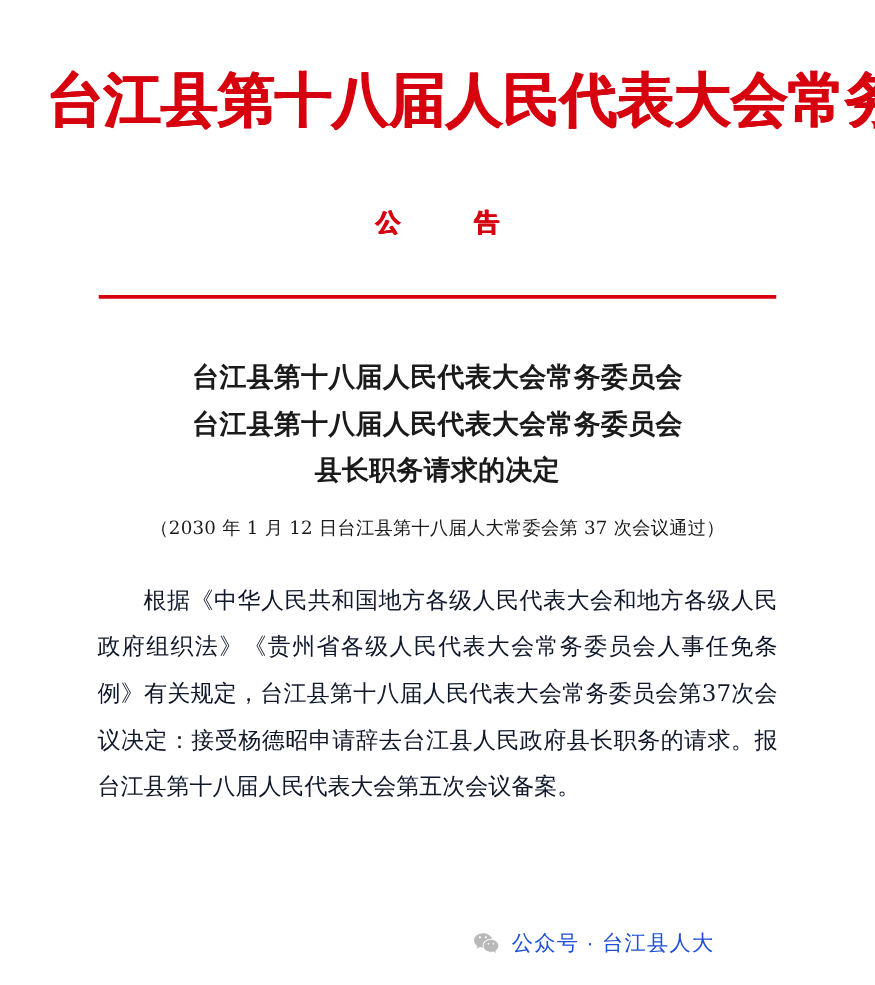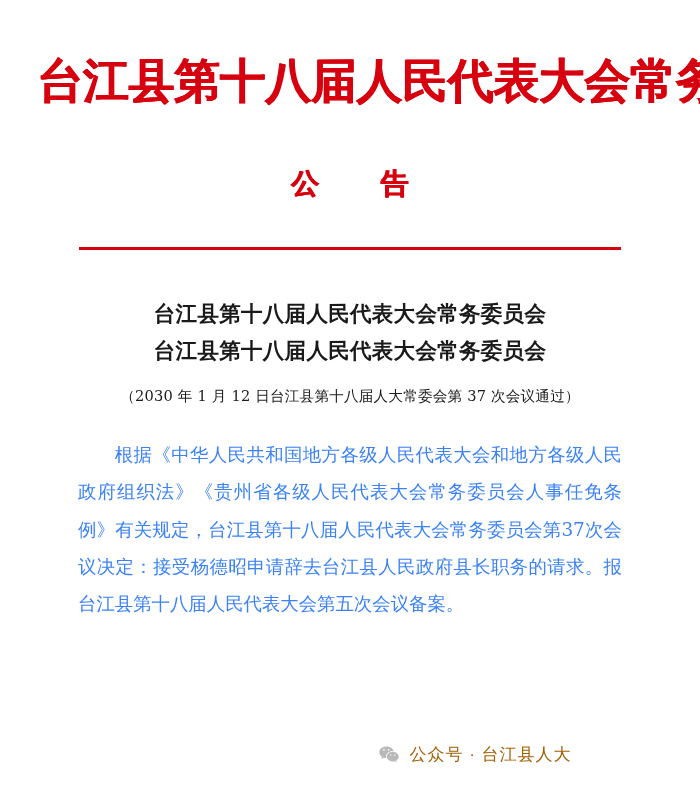--- a/index.html
+++ b/index.html
@@ -36,21 +36,21 @@
     white-space: nowrap;
     transform: scaleX(0.97);
     text-shadow: 0.6px 0 0 #d7000f, -0.6px 0 0 #d7000f;
   }
 
   .gonggao {
     margin-top: 56px;
     text-align: center;
     color: #d7000f;
     font-weight: bold;
-    font-size: 28px;
+    font-size: 20px;
     letter-spacing: 26px;
     text-indent: 26px;
     text-shadow: 0.5px 0 0 #d7000f, -0.5px 0 0 #d7000f;
   }
 
   .red-rule {
     margin: 44px auto 0 auto;
     width: 542px;
     height: 3px;
     background: #d7000f;
@@ -76,21 +76,21 @@
     margin-top: 17px;
     text-align: center;
     color: #1a1a1a;
     font-size: 14.6px;
     letter-spacing: 0.2px;
     white-space: nowrap;
   }
 
   .doc-para {
     margin-top: 30px;
-    color: #3b82f6;
+    color: #0f172a;
     font-size: 18.4px;
     line-height: 2.02;
     text-align: justify;
     text-justify: inter-ideograph;
   }
   .doc-para p {
     margin: 0;
     text-indent: 2em;
   }
 
@@ -102,21 +102,21 @@
     bottom: 22px;
     display: flex;
     align-items: center;
     justify-content: center;
     padding-left: 250px;
   }
   .wechat-badge {
     display: flex;
     align-items: flex-end;
     gap: 9px;
-    color: #a16207;
+    color: #1d4ed8;
     font-family: "Liberation Sans", sans-serif;
     font-size: 17px;
     letter-spacing: 1px;
   }
   .wechat-icon {
     width: 22px;
     height: 22px;
     display: block;
   }
 </style>
@@ -131,20 +131,21 @@
 
   <div class="gonggao">公 告</div>
 
   <div class="red-rule"></div>
 
   <div class="doc">
 
     <div class="doc-title">
       <div>台江县第十八届人民代表大会常务委员会</div>
       <div>台江县第十八届人民代表大会常务委员会</div>
+      <div>县长职务请求的决定</div>
     </div>
 
     <div class="doc-subtitle">（2030 年 1 月 12 日台江县第十八届人大常委会第 37 次会议通过）</div>
 
     <div class="doc-para">
       <p>根据《中华人民共和国地方各级人民代表大会和地方各级人民政府组织法》《贵州省各级人民代表大会常务委员会人事任免条例》有关规定，台江县第十八届人民代表大会常务委员会第37次会议决定：接受杨德昭申请辞去台江县人民政府县长职务的请求。报台江县第十八届人民代表大会第五次会议备案。</p>
     </div>
 
   </div>
 

